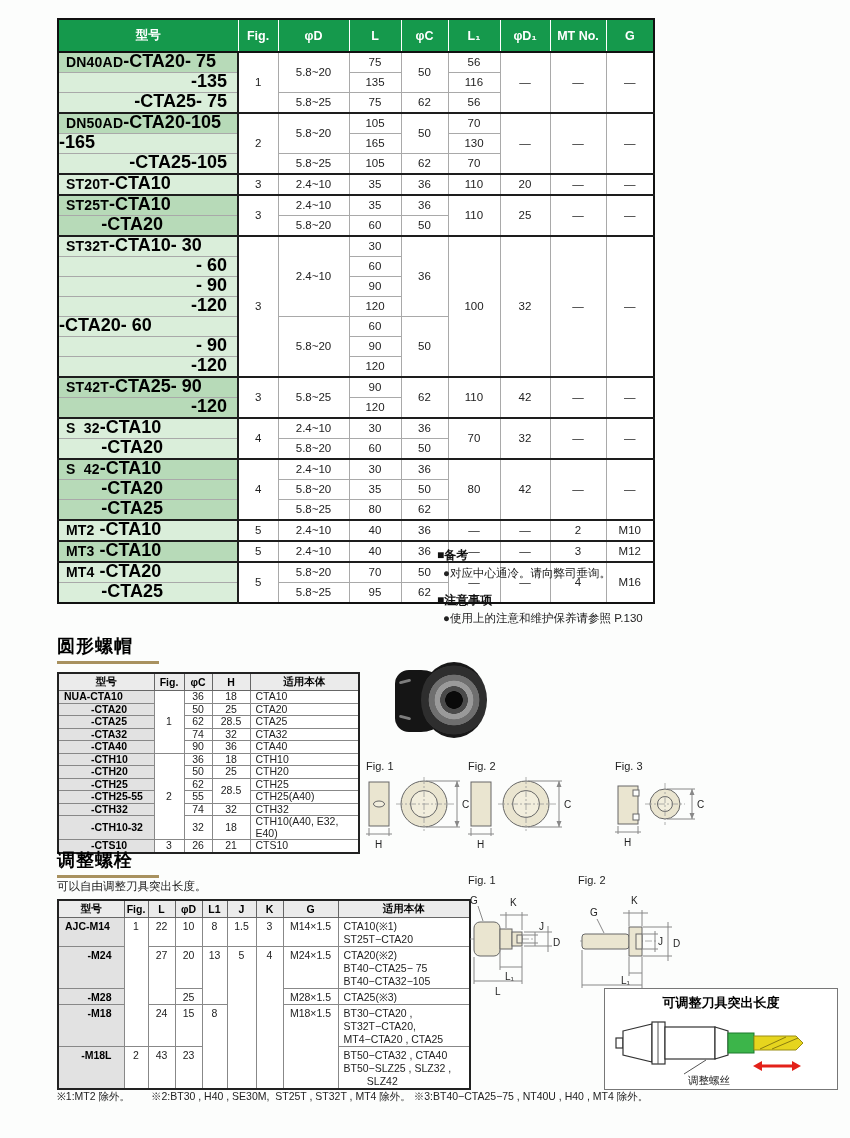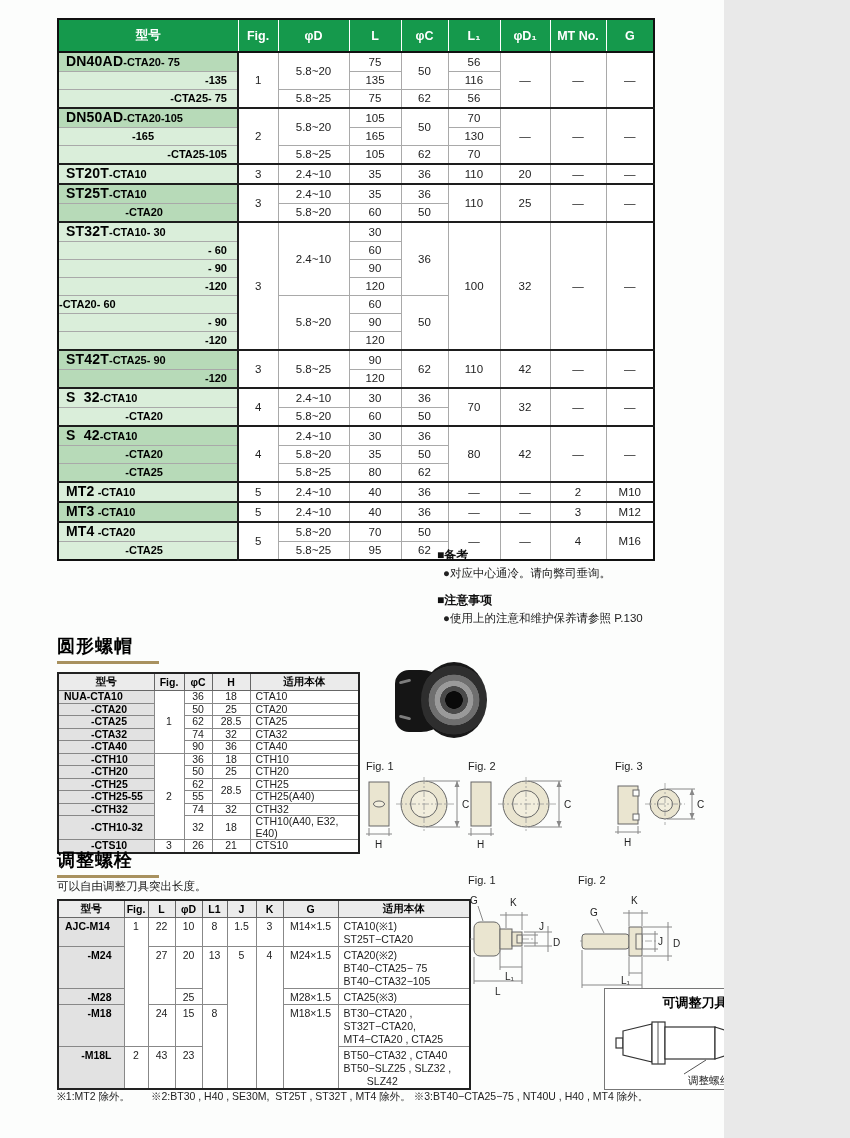--- a/index.html
+++ b/index.html
@@ -1,30 +1,30 @@
 <!DOCTYPE html>
 <html style="--green: #15994c; --rowdark: #b7dab8; --rowlight: #daeeda; --underline: #a8915f; --grayhead: #ebebeb; --graymodel: #e2e2e2; --beige: #eae5d0; --colletgreen: #3cb54a; --drillyellow: #e6d51e; --arrowred: #e32119;"><head>
 <meta charset="utf-8">
 <style>
   html,body{margin:0;padding:0;background:#e9e9e9;}
-  .page{position:relative;width:724px;height:1138px;background:#fcfdfc;overflow:hidden;
+  .page{position:relative;width:850px;height:1138px;background:#fcfdfc;overflow:hidden;
         font-family:"Liberation Sans",sans-serif;color:#111;}
   .abs{position:absolute;}
 
   
   .mtab{border-collapse:collapse;table-layout:fixed;border:2px solid #111;background:#fff;}
   .mtab th{background:var(--green);color:#fff;font-size:12.5px;font-weight:bold;height:31px;
            border-left:1px solid #fff;border-bottom:2px solid #111;padding:0;}
   .mtab th:first-child{border-left:none;}
   .mtab td{border:1px solid #a9a9a9;height:17px;font-size:11.5px;text-align:center;
            padding:0;line-height:17px;color:#222;}
   .mtab tr.gs td{border-top:2px solid #1d1d1d;}
   .mtab td.m{text-align:left;font-weight:bold;border-right:2px solid #1d1d1d;color:#000;}
   .mtab td.m .b{font-size:14px;letter-spacing:.2px;}
-  .mtab td.m .r{font-size:11px;}
+  .mtab td.m .r{font-size:18px;}
   .mtab td.sd{background:var(--rowdark);}
   .mtab td.sl{background:var(--rowlight);}
 
   
   .gtab{border-collapse:collapse;table-layout:fixed;border:2px solid #222;background:#fff;}
   .gtab th{background:var(--grayhead);font-size:10.5px;height:16px;border:1px solid #666;
            padding:0;color:#000;}
   .gtab td{border:1px solid #888;font-size:10.5px;text-align:center;padding:0;color:#222;}
   .gtab td.rm{background:var(--graymodel);font-weight:bold;text-align:left;color:#000;}
   .gtab td.lft{text-align:left;padding-left:5px;white-space:pre-wrap;}
@@ -127,21 +127,21 @@
             <td rowspan="3">2</td>
             <td rowspan="2">5.8~20</td>
             <td>105</td>
             <td rowspan="2">50</td>
             <td>70</td>
             <td rowspan="3">—</td>
             <td rowspan="3">—</td>
             <td rowspan="3">—</td>
           </tr>
           <tr>
-            <td class="m sl" style="text-align: center; padding-right: 10px;"><span class="r">-165</span></td>
+            <td class="m sl" style="text-align: left; padding-right: 10px;"><span class="r">-165</span></td>
             <td>165</td>
             <td>130</td>
           </tr>
           <tr>
             <td class="m sl" style="text-align: right; padding-right: 10px;"><span class="r">-CTA25-105</span></td>
             <td>5.8~25</td>
             <td>105</td>
             <td>62</td>
             <td>70</td>
           </tr>

